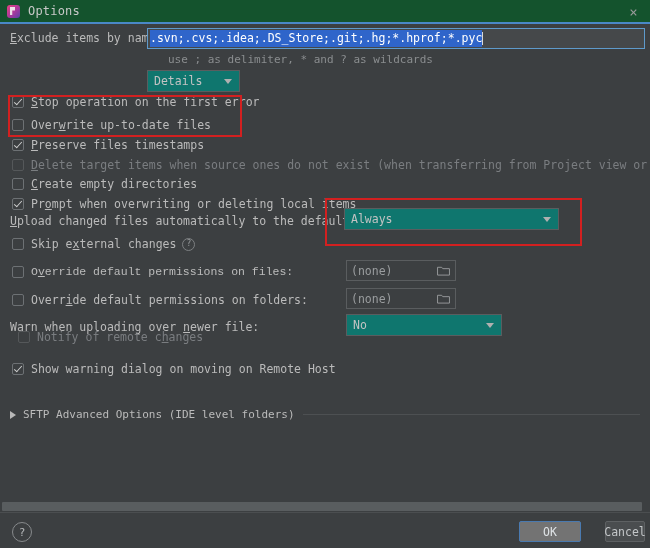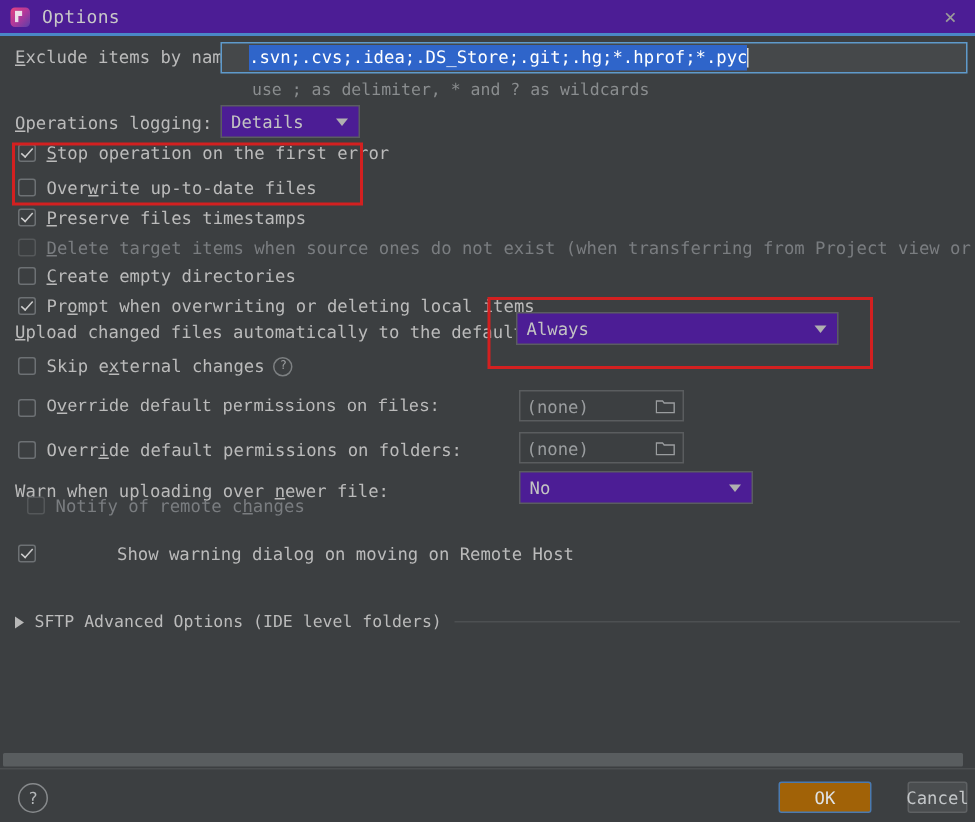--- a/index.html
+++ b/index.html
@@ -14,21 +14,21 @@
     width: 650px; height: 548px;
     background: #3c3f41;
     color: #bbbbbb;
     font-size: 11.5px;
   }
 
   
   #titlebar {
     position: absolute; left: 0; top: 0;
     width: 650px; height: 22px;
-    background: #4c1d95;
+    background: #14532d;
     display: flex; align-items: center;
   }
   #titlebar-underline {
     position: absolute; left: 0; top: 22px;
     width: 650px; height: 2px;
     background: #4a88c7;
   }
   .app-icon {
     width: 13px; height: 13px;
     margin-left: 7px; margin-right: 8px;
@@ -67,40 +67,40 @@
   .lbl.dim { color: #7a7d80; }
   .mn { text-decoration: underline; }
 
   
   .textfield {
     box-sizing: border-box;
     background: #45484a;
     border: 1px solid #5e9acb;
     height: 21px;
     display: flex; align-items: center;
-    padding: 0 18px;
+    padding: 0 2px;
     color: #c6c6c6;
   }
   .sel {
     background: #2f65ca; color: #ffffff;
     padding: 1px 0 2px 0;
   }
   .caret {
     display: inline-block;
     width: 1px; height: 13px;
     background: #d8d8d8;
     margin-left: 0px;
   }
 
   .hint { color: #8a8d8f; font-size: 11px; }
 
   
   .combo {
     box-sizing: border-box;
-    background: #4c1d95;
+    background: #0f766e;
     border: 1px solid #5a5d5f;
     height: 22px;
     display: flex; align-items: center;
     padding: 0 6px;
     color: #c3c3c3;
     position: relative;
     cursor: default;
   }
   .combo .arrow {
     position: absolute; right: 7px; top: 50%;
@@ -219,21 +219,21 @@
     position: absolute; top: 8px;
     height: 21px;
     box-sizing: border-box;
     display: flex; align-items: center; justify-content: center;
     font-size: 11.5px;
     border-radius: 2px;
     cursor: pointer;
   }
   #ok-btn {
     right: 69px; width: 62px;
-    background: #a16207;
+    background: #737373;
     border: 1px solid #4a7ab0;
     color: #dfe3e6;
   }
   #cancel-btn {
     right: 5px; width: 40px;
     background: #4a4d4f;
     border: 1px solid #5e6163;
     color: #c3c6c8;
   }
 </style>
@@ -253,23 +253,20 @@
 
     <div class="row" style="left:10px; top:7px;">
       <div class="lbl"><span class="mn">E</span>xclude items by name:</div>
     </div>
     <div class="textfield" style="position:absolute; left:147px; top:4px; width:498px;">
       <span class="sel">.svn;.cvs;.idea;.DS_Store;.git;.hg;*.hprof;*.pyc</span>
         <span class="caret"></span>
     </div>
     <div class="hint" style="position:absolute; left:168px; top:29px;">use ; as delimiter, * and ? as wildcards</div>
 
-    <div class="row" style="left:10px; top:51px;">
-      <div class="lbl"><span class="mn">O</span>perations logging:</div>
-    </div>
     <div class="combo" style="position:absolute; left:147px; top:46px; width:93px;">
       <span>Details</span>
       <span class="arrow"></span>
     </div>
 
     <div class="row" style="left:12px; top:71px;">
       <div class="cb checked"></div>
       <div class="lbl"><span class="mn">S</span>top operation on the first error</div>
     </div>
 
@@ -340,21 +337,21 @@
     <div class="combo" style="position:absolute; left:346px; top:290px; width:156px;">
       <span>No</span>
       <span class="arrow"></span>
     </div>
 
     <div class="row" style="left:18px; top:306px;">
       <div class="cb dim"></div>
       <div class="lbl dim">Notify of remote c<span class="mn">h</span>anges</div>
     </div>
 
-    <div class="row" style="left:12px; top:338px;gap:47px;">
+    <div class="row" style="left:12px; top:338px;">
       <div class="cb checked"></div>
       <div class="lbl">Show warning dialog on moving on Remote Host</div>
     </div>
 
     <div id="sftp-row">
       <div id="sftp-tri"></div>
       <div class="lbl" style="font-size:11px;">SFTP Advanced Options (IDE level folders)</div>
       <div id="sftp-line"></div>
     </div>
 

